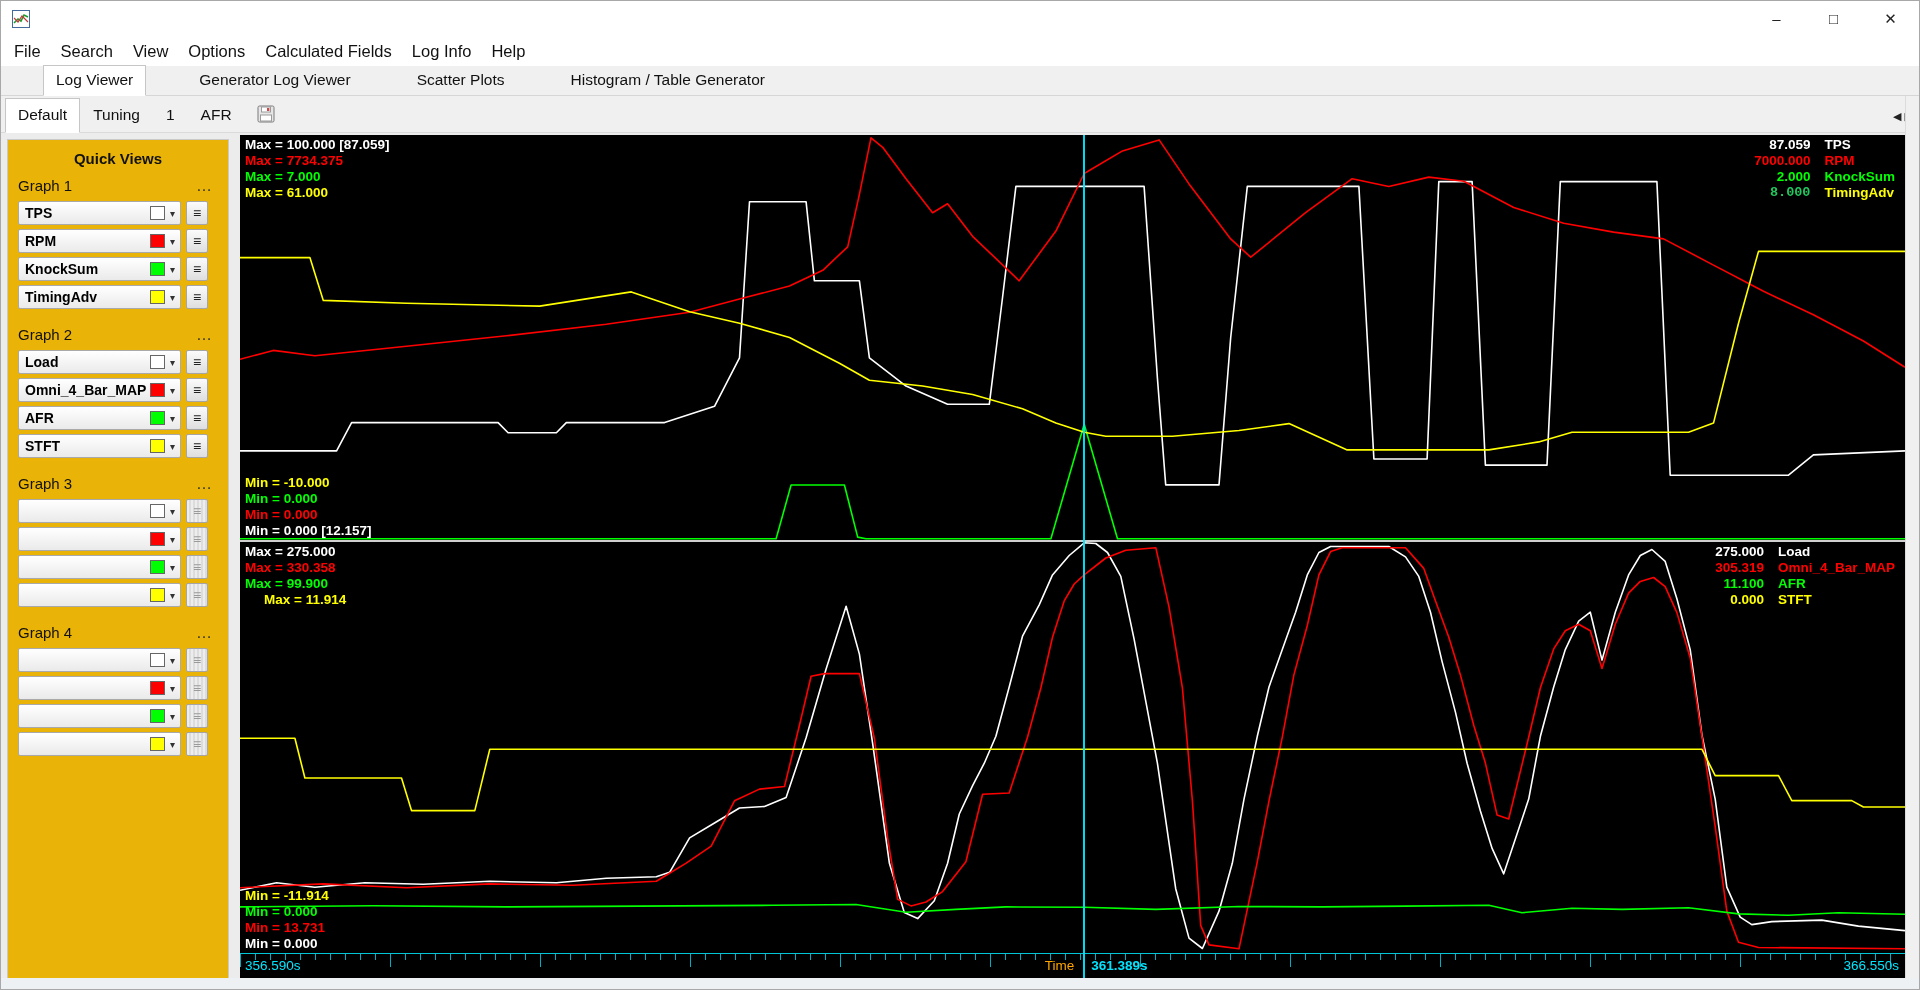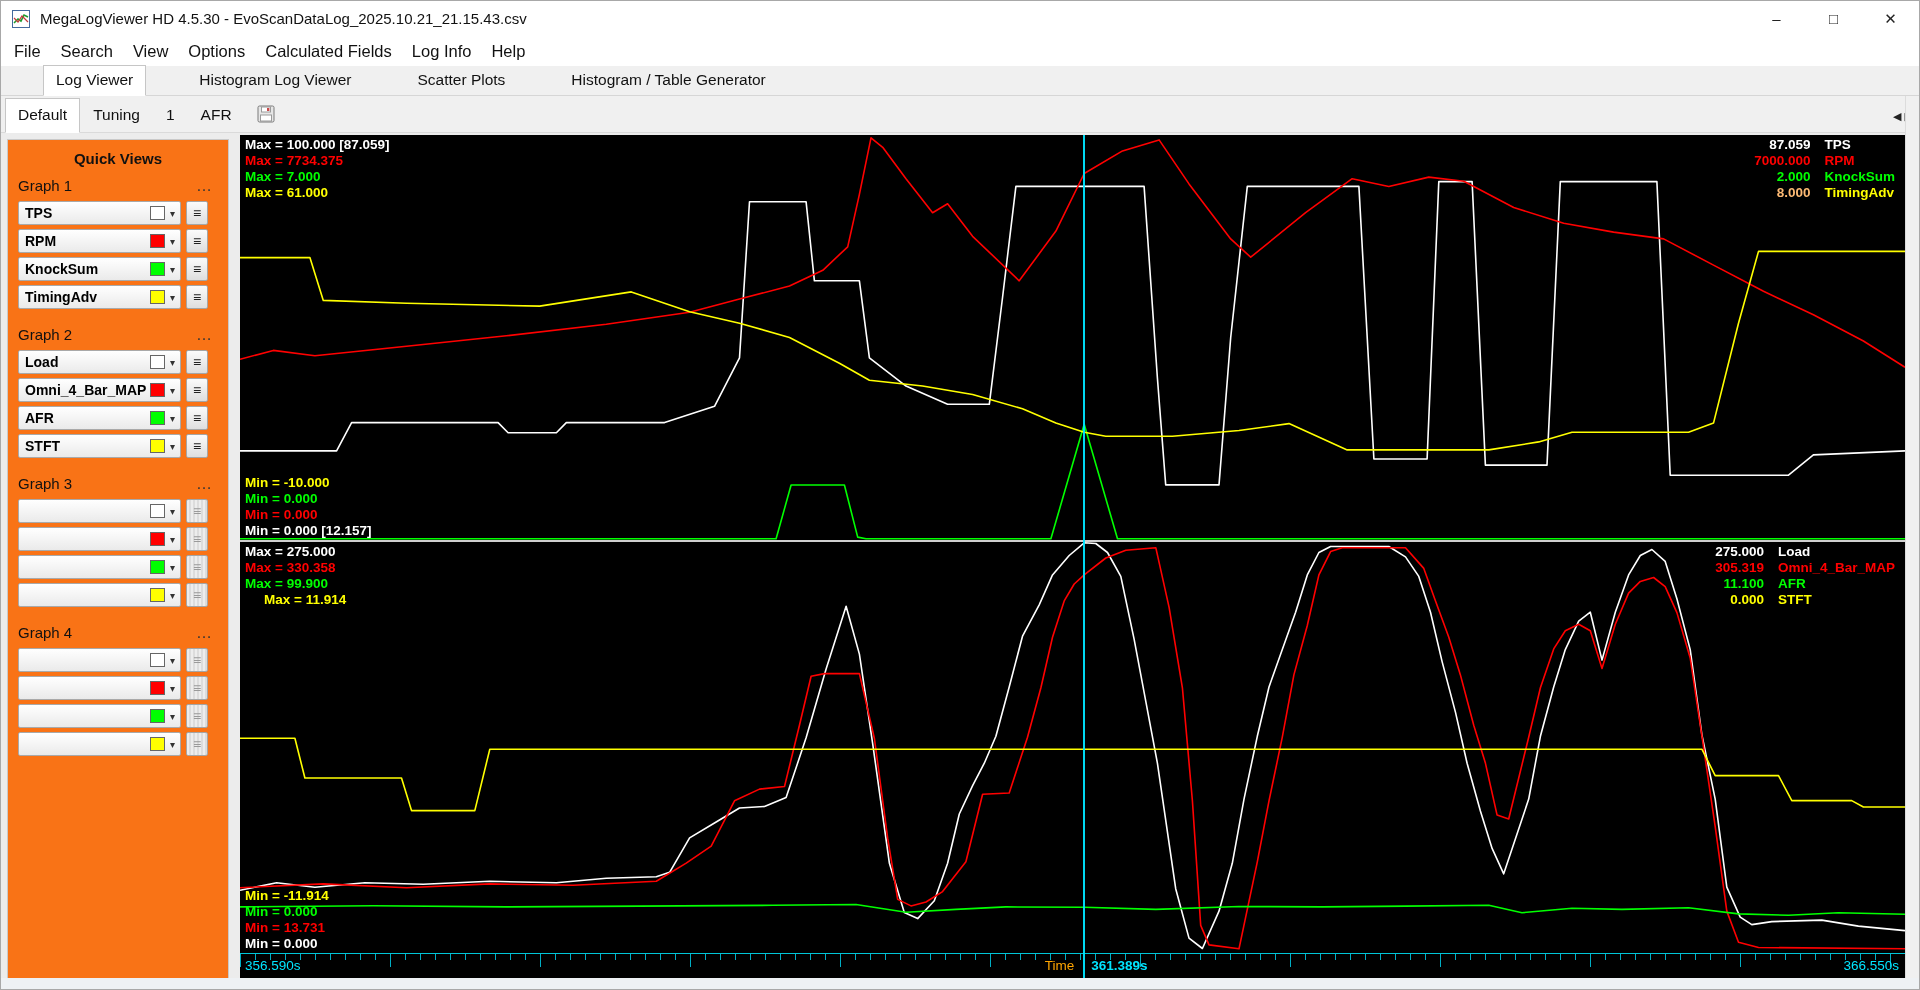--- a/index.html
+++ b/index.html
@@ -28,21 +28,21 @@
 
   
   .tabbar2 { position:absolute; left:0; top:96px; width:1920px; height:37px; background:#f0f0f0; border-bottom:1px solid #dadada; display:flex; align-items:flex-end; padding-left:5px; box-sizing:border-box; }
   .view-tabs-inner { display:flex; align-items:flex-end; }
   .tab2 { padding:7px 12px 8px 12px; font-size:15.5px; color:#111; border:1px solid transparent; margin-bottom:-1px; }
   .tab2.selected { background:#ffffff; border:1px solid #c6c6c6; border-bottom:1px solid #ffffff; }
   .save-btn { margin:0 0 5px 8px; width:26px; height:26px; display:flex; align-items:center; justify-content:center; }
   .tab-scroll { position:absolute; right:4px; bottom:9px; font-size:11px; color:#222; letter-spacing:3px; }
 
   
-  .sidebar { position:absolute; left:7px; top:139px; width:222px; height:846px; background:#f97316; border:1px solid #c9c9c9; box-sizing:border-box; }
+  .sidebar { position:absolute; left:7px; top:139px; width:222px; height:846px; background:#eab308; border:1px solid #c9c9c9; box-sizing:border-box; }
   .qv-title { text-align:center; font-size:15px; font-weight:bold; color:#111; padding:10px 0 4px 0; }
   .qv-group { padding:3px 8px 7px 10px; }
   .qv-group-header { display:flex; align-items:center; justify-content:space-between; font-size:15px; color:#111; padding:3px 4px 3px 0; }
   .qv-group-menu { font-size:16px; color:#333; line-height:10px; padding-right:4px; }
   .qv-row { display:flex; align-items:center; margin:4px 0; gap:5px; padding-right:12px; }
   .qv-combo { flex:1; height:24px; background:linear-gradient(#ffffff,#eaeaea); border:1px solid #a9a9a9; border-radius:2px; display:flex; align-items:center; padding:0 5px 0 6px; box-sizing:border-box; }
   .qv-combo-label { flex:1; font-size:14px; font-weight:bold; color:#000; white-space:nowrap; overflow:hidden; }
   .qv-swatch { width:15px; height:14px; border:1px solid #666; box-sizing:border-box; margin-right:5px; flex:none; }
   .qv-combo-arrow { font-size:10px; color:#333; }
   .qv-row-menu { flex:none; width:22px; height:24px; background:linear-gradient(#fbfbfb,#dedede); border:1px solid #a5a5a5; border-radius:2px; display:flex; align-items:center; justify-content:center; font-size:14px; color:#222; box-sizing:border-box; }
@@ -83,41 +83,40 @@
 <div class="frame"></div>
 
 <div class="titlebar">
   <span class="app-icon">
     <svg width="18" height="18" viewBox="0 0 18 18">
       <rect x="0.5" y="0.5" width="17" height="17" fill="#ffffff" stroke="#44699d"></rect>
       <polyline points="2,13 6,9 9,11 12,5 16,7" fill="none" stroke="#1f9d2f" stroke-width="1.6"></polyline>
       <polyline points="2,8 6,12 10,6 16,12" fill="none" stroke="#c23a3a" stroke-width="1.2"></polyline>
     </svg>
   </span>
-  <span class="title-text">MegaLogViewer HD 4.5.30 - EvoScanDataLog_2025.10.21_21.15.43.csv</span>
   <div class="win-controls">
     <div class="win-btn">–</div>
     <div class="win-btn">□</div>
     <div class="win-btn">✕</div>
   </div>
 </div>
 
 <div class="menubar" id="menubar">
     <div class="menu-item">File</div>
     <div class="menu-item">Search</div>
     <div class="menu-item">View</div>
     <div class="menu-item">Options</div>
     <div class="menu-item">Calculated Fields</div>
     <div class="menu-item">Log Info</div>
     <div class="menu-item">Help</div>
   </div>
 
 <div class="tabbar1" id="main-tabs">
     <div class="tab1 selected">Log Viewer</div>
-    <div class="tab1">Histogram Log Viewer</div>
+    <div class="tab1">Generator Log Viewer</div>
     <div class="tab1">Scatter Plots</div>
     <div class="tab1">Histogram / Table Generator</div>
   </div>
 
 <div class="tabbar2">
   <div class="view-tabs-inner" id="view-tabs">
       <div class="tab2 selected">Default</div>
       <div class="tab2">Tuning</div>
       <div class="tab2">1</div>
       <div class="tab2">AFR</div>
@@ -313,21 +312,21 @@
         <div class="ov-label" style="color: rgb(255, 0, 0);">Min = 0.000</div>
         <div class="ov-label" style="color: rgb(255, 255, 255);">Min = 0.000 [12.157]</div>
       </div>
     <div class="legend">
         <span class="leg-val" style="color: rgb(255, 255, 255);">87.059</span>
         <span class="leg-name" style="color: rgb(255, 255, 255);">TPS</span>
         <span class="leg-val" style="color: rgb(255, 0, 0);">7000.000</span>
         <span class="leg-name" style="color: rgb(255, 0, 0);">RPM</span>
         <span class="leg-val" style="color: rgb(0, 255, 0);">2.000</span>
         <span class="leg-name" style="color: rgb(0, 255, 0);">KnockSum</span>
-        <span class="leg-val" style="color: #fdba74;">8.000</span>
+        <span class="leg-val" style="color: #22c55e; font-family: Liberation Mono, monospace;">8.000</span>
         <span class="leg-name" style="color: rgb(255, 255, 0);">TimingAdv</span>
       </div>
   </div>
   <div id="pane-divider"></div>
   <div class="pane" id="pane2">
     <svg width="1665" height="411" viewBox="0 0 1665 411">
         <polyline points="0.0,348.2 36.6,340.8 74.9,345.2 124.9,340.8 183.2,342.3 249.8,339.3 316.4,340.8 366.3,336.3 416.3,334.8 429.6,330.3 449.6,295.9 474.5,281.0 499.5,266.0 524.5,264.5 546.1,255.6 566.1,195.8 586.1,127.0 606.1,64.3 619.4,112.1 632.7,201.8 649.4,321.3 664.3,370.6 677.7,376.6 694.3,358.7 707.6,321.3 719.3,272.0 732.6,243.6 744.3,221.2 755.9,194.3 769.2,145.0 782.5,94.2 799.2,62.8 812.5,32.9 829.2,13.5 844.2,0.8 855.8,1.5 867.5,10.5 880.8,34.4 894.1,97.1 917.4,221.2 935.7,346.7 949.0,396.1 962.4,406.5 979.0,369.2 992.3,321.3 1004.0,257.1 1017.3,194.3 1029.0,145.0 1042.3,107.6 1055.6,70.2 1067.3,32.9 1078.9,10.5 1090.6,4.5 1148.8,4.5 1165.5,14.9 1178.8,34.4 1190.5,70.2 1202.1,119.6 1215.5,170.4 1227.1,221.2 1240.4,269.0 1252.1,306.4 1263.7,331.8 1288.7,257.1 1300.4,194.3 1313.7,145.0 1325.3,107.6 1338.7,79.2 1350.3,70.2 1362.0,118.1 1375.3,70.2 1388.6,32.9 1400.3,13.5 1411.9,7.5 1425.2,19.4 1436.9,56.8 1450.2,107.6 1461.9,192.8 1475.2,257.1 1486.8,345.2 1500.2,375.1 1511.8,382.6 1531.8,379.6 1581.8,378.1 1618.4,384.1 1665.0,388.6" fill="none" stroke="#ffffff" stroke-width="1.6" stroke-linejoin="round"></polyline>
         <polyline points="0.0,345.7 83.3,341.9 166.5,345.7 249.8,341.9 333.0,343.2 416.3,339.3 446.2,321.1 471.2,304.2 494.5,258.8 519.5,247.1 544.5,244.5 559.4,183.5 571.1,134.2 584.4,131.6 619.4,131.6 634.4,196.5 647.7,296.4 657.7,357.4 671.0,363.9 686.0,360.0 702.6,349.6 725.9,319.8 742.6,252.3 769.2,251.0 787.5,195.2 800.9,145.8 812.5,95.2 824.2,58.9 834.2,42.0 844.2,32.9 865.8,16.0 885.8,8.3 915.8,5.7 929.1,65.4 942.4,145.8 952.4,258.8 960.7,383.4 969.0,402.9 999.0,406.8 1017.3,319.8 1029.0,258.8 1042.3,195.2 1053.9,132.9 1067.3,83.5 1078.9,32.9 1090.6,9.6 1102.2,5.7 1165.5,5.7 1183.8,26.4 1195.5,58.9 1208.8,95.2 1220.4,132.9 1233.8,183.5 1245.4,221.1 1257.1,273.1 1268.7,277.0 1288.7,195.2 1300.4,145.8 1313.7,106.9 1325.3,88.7 1338.7,82.2 1350.3,88.7 1362.0,126.4 1375.3,82.2 1388.6,51.1 1400.3,39.4 1413.6,35.5 1425.2,44.6 1436.9,70.6 1450.2,116.0 1461.9,193.9 1475.2,284.7 1486.8,369.1 1498.5,400.3 1518.5,405.5 1665.0,406.8" fill="none" stroke="#ff0000" stroke-width="1.6" stroke-linejoin="round"></polyline>
         <polyline points="0.0,364.9 133.2,363.7 266.4,364.9 399.6,364.1 532.8,363.3 616.0,362.5 666.0,370.3 716.0,367.4 765.9,364.9 844.2,365.3 915.8,367.4 999.0,364.5 1082.3,364.9 1165.5,364.1 1248.8,363.3 1282.0,370.7 1332.0,366.2 1382.0,367.4 1448.5,365.7 1498.5,371.9 1548.5,373.2 1598.4,370.7 1665.0,372.3" fill="none" stroke="#00ff00" stroke-width="1.6" stroke-linejoin="round"></polyline>
         <polyline points="0.0,196.2 54.9,196.2 64.9,236.0 161.5,236.0 171.5,268.6 234.8,268.6 249.8,207.2 1461.9,207.2 1475.2,233.6 1538.5,233.6 1551.8,258.6 1611.7,258.6 1623.4,265.0 1665.0,265.0" fill="none" stroke="#ffff00" stroke-width="1.6" stroke-linejoin="round"></polyline>

